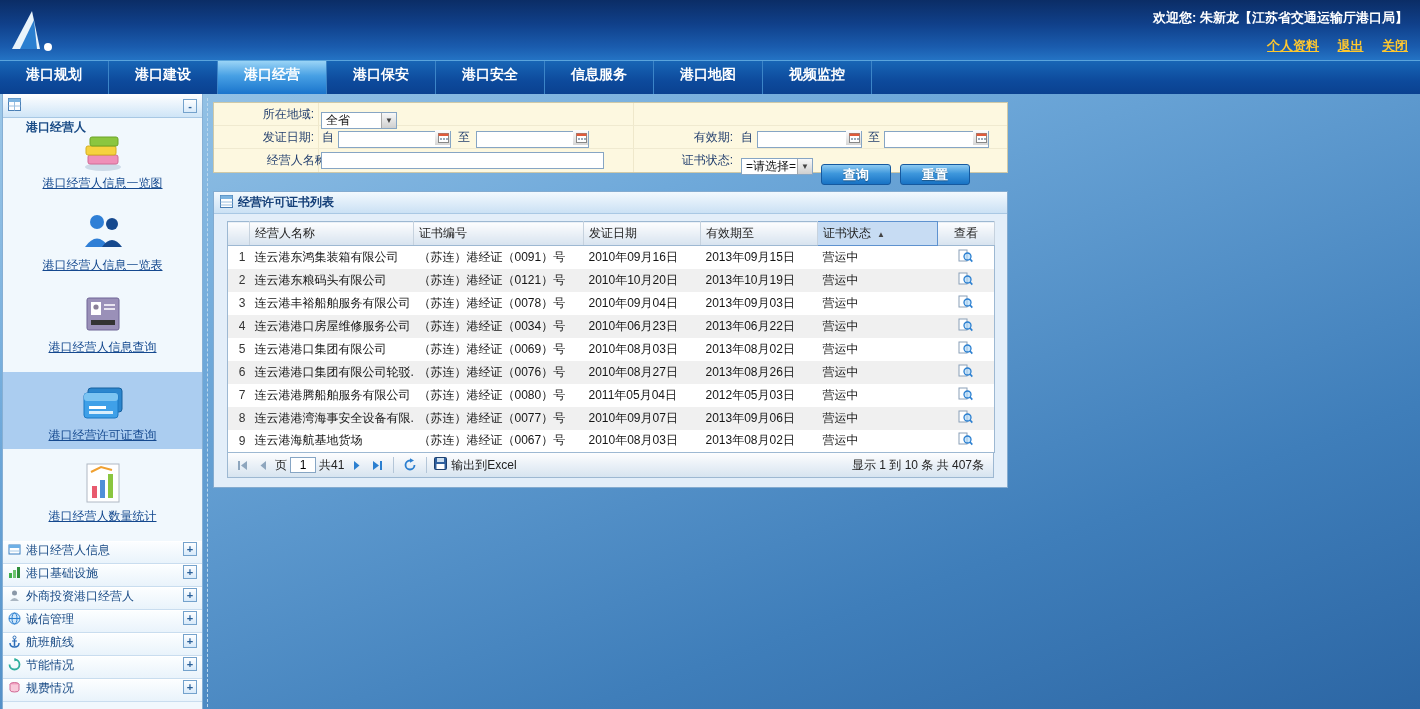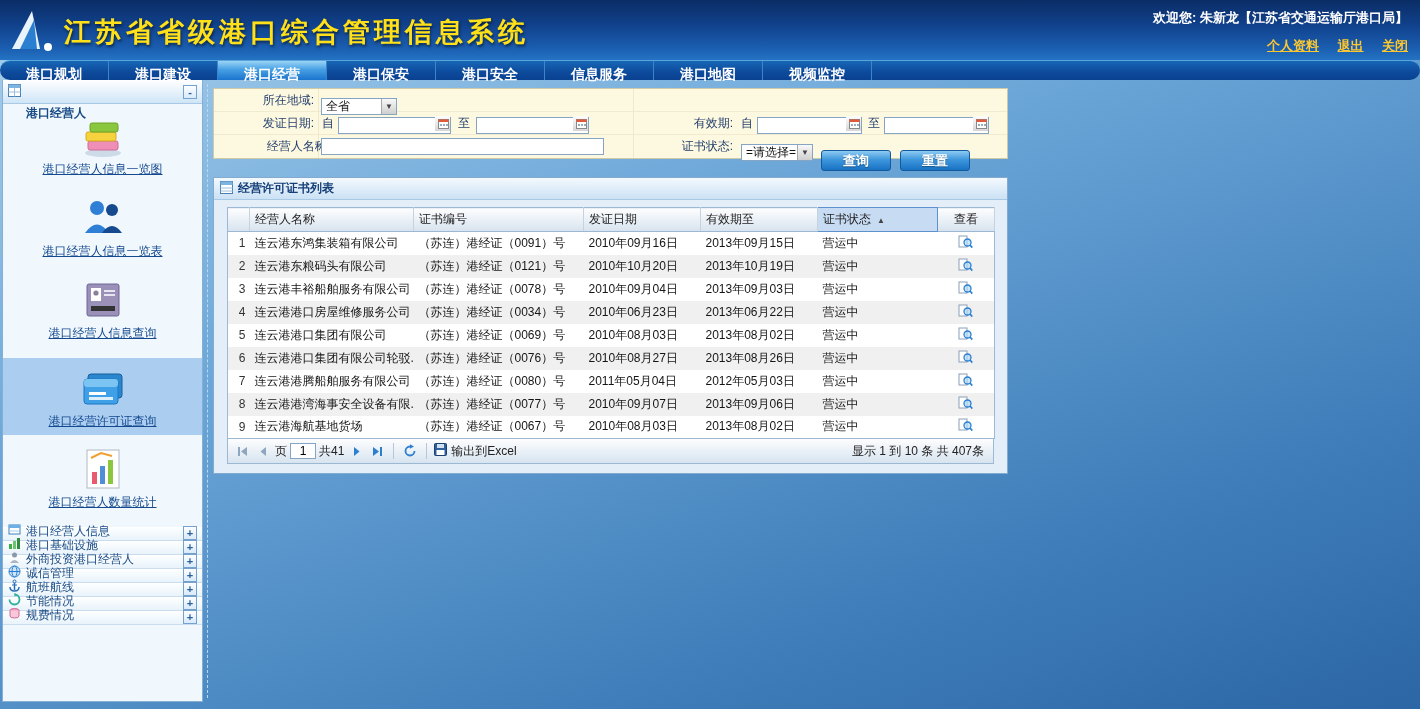--- a/index.html
+++ b/index.html
@@ -14,40 +14,40 @@
     background: linear-gradient(180deg,#0b2d66 0%, #10408a 40%, #1a5cae 78%, #2473c4 100%); }
   .logo { position:absolute; left:6px; top:5px; }
   .app-title { position:absolute; left:64px; top:14px; font-size:27px; font-weight:bold;
     color:#ffe019; letter-spacing:4px; text-shadow:1px 2px 3px rgba(0,0,0,.55); white-space:nowrap; }
   .header-right { position:absolute; right:12px; top:9px; text-align:right; }
   .welcome { color:#ffffff; font-size:13px; font-weight:bold; white-space:nowrap; }
   .header-links { margin-top:9px; }
   .header-links span { color:#ffc82e; font-size:13px; font-weight:bold; margin-left:14px;
     text-decoration:underline; cursor:pointer; }
   
-  .nav { height:20px; display:flex;
+  .nav { height:34px; display:flex;
     background: linear-gradient(180deg,#1866b6 0%, #0d4a9c 60%, #0a4190 100%);
-    border-top:1px solid #5aa4dc;border-radius:10px; }
+    border-top:1px solid #5aa4dc; }
   .nav-tab { width:109px; line-height:26px; text-align:center; color:#fff; font-size:14px;
     font-weight:bold; border-right:1px solid #3c85c8; cursor:pointer; white-space:nowrap; }
   .nav-tab.active { background: linear-gradient(180deg,#9ad4f6 0%, #47a0e4 45%, #1a74cc 100%); }
   
   .app-body { display:flex; height:622px; padding-left:2px; }
   .sidebar { width:201px; height:100%; background:#f1f8fd; border:1px solid #86afd4; border-top:none; }
   .side-header { height:24px; background:linear-gradient(180deg,#ffffff,#cfe5f7);
     border-bottom:1px solid #a8c8e4; display:flex; align-items:center; padding:0 5px; }
   .side-header .title { flex:1; margin-left:5px; font-size:12px; font-weight:bold; color:#184a85;margin-top:44px; }
   .mini-btn { width:14px; height:14px; line-height:12px; text-align:center; border:1px solid #74a2cc;
     background:linear-gradient(#fdfeff,#d8eafa); color:#2a6099; font-size:11px; font-weight:bold; cursor:pointer; }
   .side-items { padding-top:8px; }
   .side-item { text-align:center; margin-bottom:16px; cursor:pointer; }
   .side-item .ico { height:46px; display:flex; align-items:flex-end; justify-content:center; }
   .side-item .lbl { display:inline-block; margin-top:3px; font-size:12px; color:#15498f; text-decoration:underline; }
   .side-item.selected { background:#abcdf0; padding:6px 0 5px; margin-bottom:10px; }
-  .side-group { height:14px; display:flex; align-items:flex-end; padding:0 5px; cursor:pointer;
+  .side-group { height:23px; display:flex; align-items:flex-start; padding:0 5px; cursor:pointer;
     background:linear-gradient(180deg,#fcfeff,#e9f3fb);
     border-top:1px solid #ffffff; border-bottom:1px solid #c9ddef; }
   .side-group .g-lbl { flex:1; margin-left:5px; font-size:12px; color:#184a85; }
   .splitter { width:10px; position:relative; }
   .splitter::after { content:""; position:absolute; left:4px; top:4px; bottom:4px; border-left:1px dashed #bcd8ee; }
   .main { width:795px; padding-top:8px; }
   
   .search-form { position:relative; width:795px; height:71px; background:#fdf8e0; border:1px solid #cfc9a8; }
   .sf-vline { position:absolute; top:0; bottom:0; border-left:1px solid #efe8cb; }
   .sf-row { position:absolute; left:0; right:0; height:23px; }
@@ -102,21 +102,20 @@
 <body>
 
 <div class="app-header">
   <span class="logo">
     <svg width="52" height="50" viewBox="0 0 52 50">
       <path d="M6 44 L26 6 L34 44 Z" fill="#eaf4fb"></path>
       <path d="M14 44 L28 15 L31 44 Z" fill="#2b7fd0"></path>
       <circle cx="42" cy="42" r="4" fill="#ffffff"></circle>
     </svg>
   </span>
-  <div class="app-title">江苏省省级港口综合管理信息系统</div>
   <div class="header-right">
     <div class="welcome">欢迎您: 朱新龙【江苏省交通运输厅港口局】</div>
     <div class="header-links">
       <span>个人资料</span>
       <span>退出</span>
       <span>关闭</span>
     </div>
   </div>
 </div>
 

